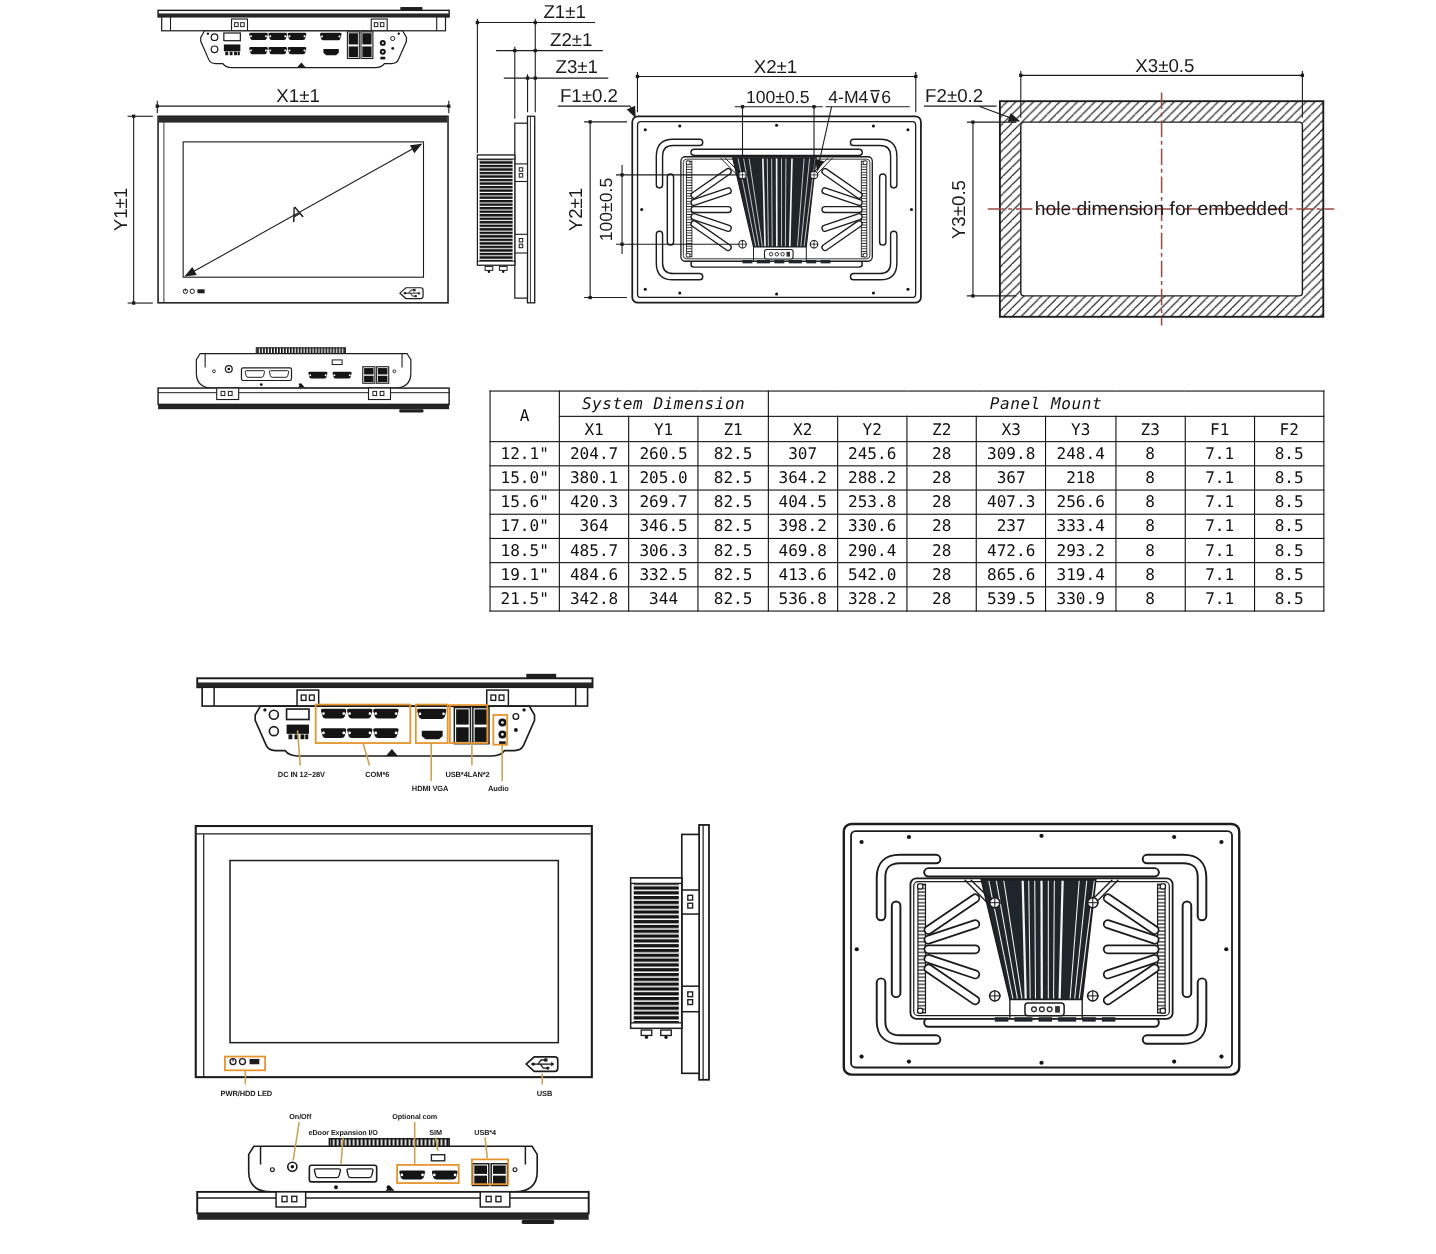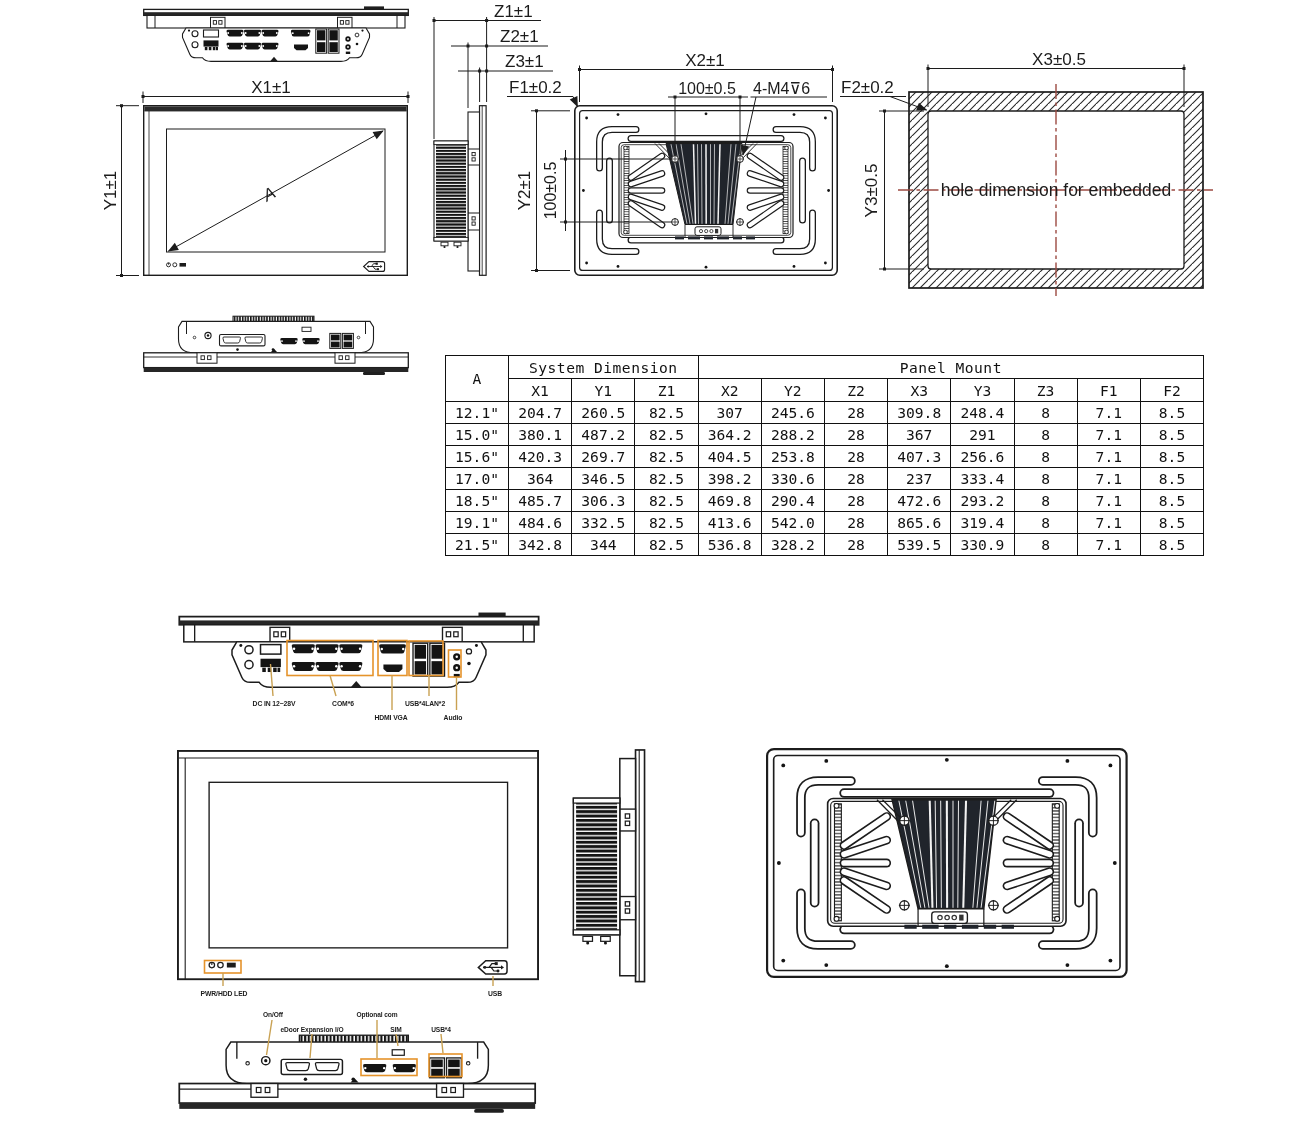--- a/index.html
+++ b/index.html
@@ -12,21 +12,21 @@
   .holetxt{font-family:"Liberation Sans","DejaVu Sans",sans-serif;font-size:17.5px;}
   .portlbl{font-family:"Liberation Sans","DejaVu Sans",sans-serif;font-size:6.8px;font-weight:bold;letter-spacing:-0.1px;}
   .portlbl2{font-family:"Liberation Sans","DejaVu Sans",sans-serif;font-size:6.6px;font-weight:bold;letter-spacing:-0.1px;}
   
   #spec-table-wrap{position:absolute;left:445px;top:355px;width:759px;}
   table.spec{border-collapse:collapse;table-layout:fixed;width:759px;
              font-family:"DejaVu Sans Mono","Liberation Mono",monospace;font-size:14.6px;color:#111;}
   table.spec td,table.spec th{border:1.4px solid #111;text-align:center;vertical-align:middle;
              padding:0;height:22px;font-weight:normal;white-space:nowrap;overflow:hidden;}
   table.spec tr.datarow td{height:21px;}
-  table.spec th.grp{letter-spacing:0.5px;}
+  table.spec th.grp{letter-spacing:0.5px;font-style:italic;}
 </style>
 </head>
 <body>
 
 <div id="page">
 
 <svg id="drawing" width="1305" height="1140" viewBox="0 0 1305 1140">
 <defs>
   <marker id="arr" viewBox="0 0 10 10" refX="9.2" refY="5" markerWidth="11" markerHeight="11" orient="auto-start-reverse">
     <path d="M0.5,1.2 L10,5 L0.5,8.8 z" fill="#1c1c1c"></path>
@@ -576,27 +576,27 @@
             <td>28</td>
             <td>309.8</td>
             <td>248.4</td>
             <td>8</td>
             <td>7.1</td>
             <td>8.5</td>
           </tr>
           <tr class="datarow">
             <td>15.0"</td>
             <td>380.1</td>
-            <td>487.2</td>
+            <td>205.0</td>
             <td>82.5</td>
             <td>364.2</td>
             <td>288.2</td>
             <td>28</td>
             <td>367</td>
-            <td>291</td>
+            <td>218</td>
             <td>8</td>
             <td>7.1</td>
             <td>8.5</td>
           </tr>
           <tr class="datarow">
             <td>15.6"</td>
             <td>420.3</td>
             <td>269.7</td>
             <td>82.5</td>
             <td>404.5</td>

